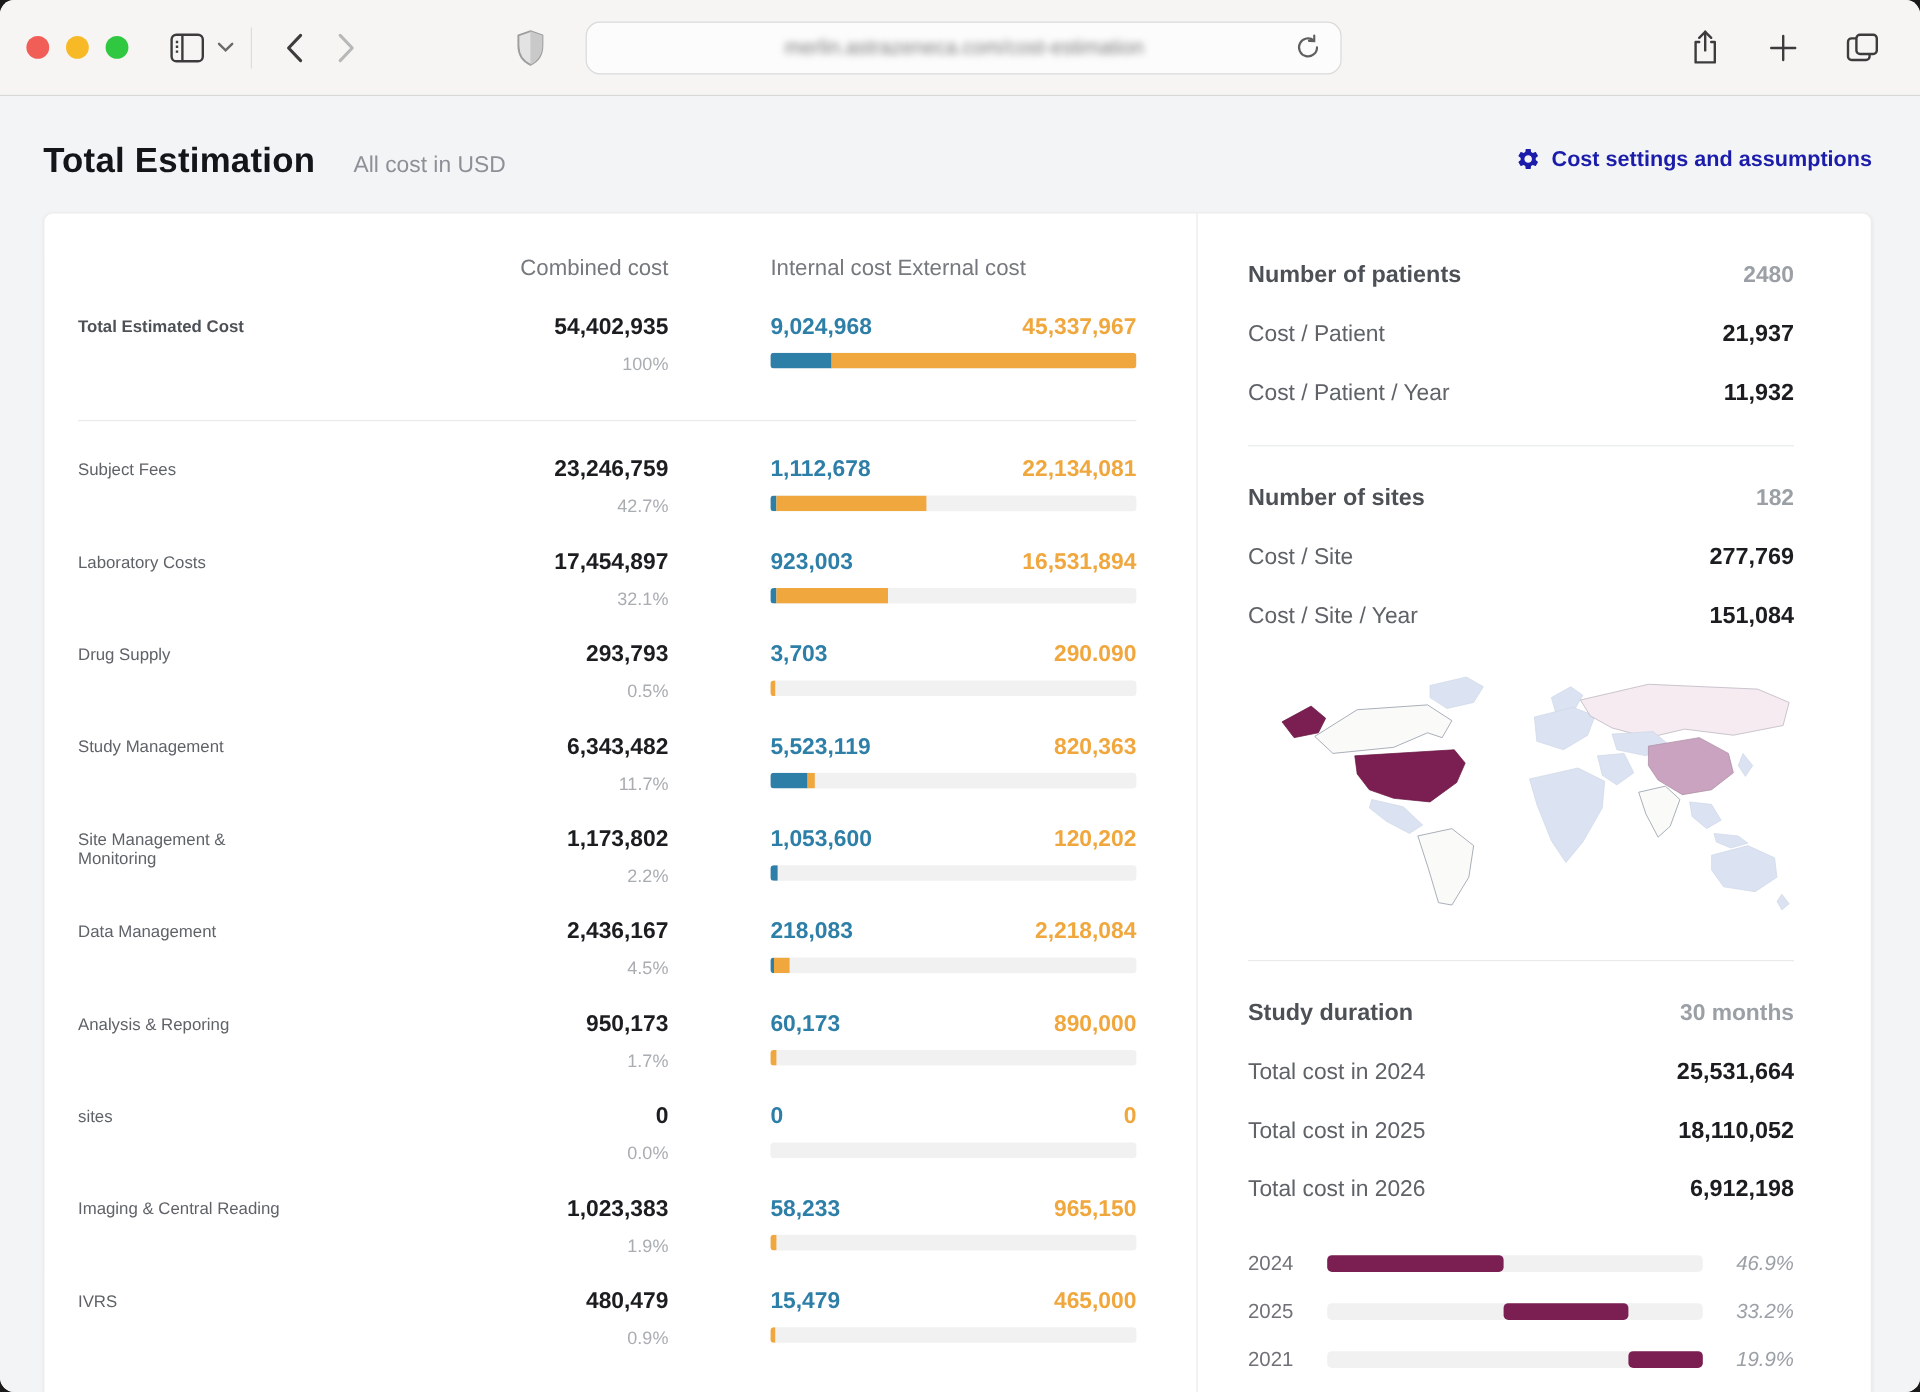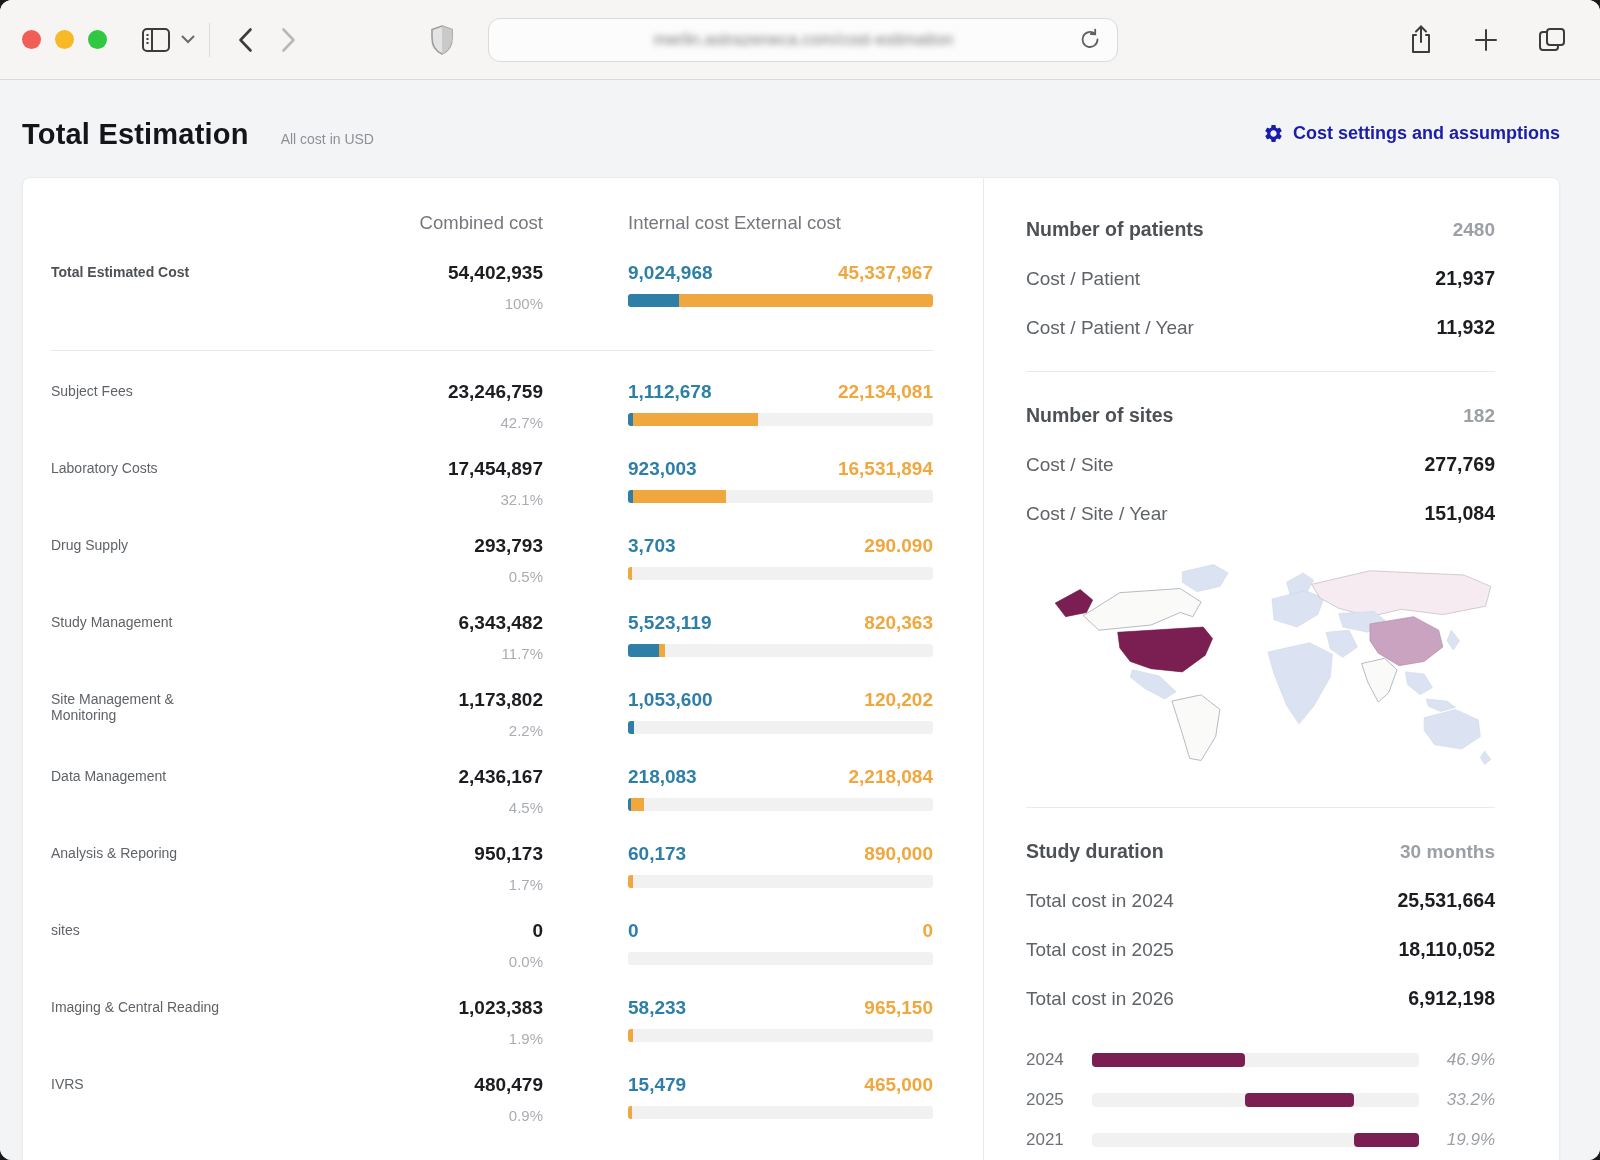--- a/index.html
+++ b/index.html
@@ -18,24 +18,24 @@
   .vdiv { width:1px; height:34px; background:#dcdcdc; margin:0 14px; }
   .nav-btn { margin:0 14px; }
   .nav-btn.disabled { color:#b8b8b8; }
   .url-wrap { flex:1; display:flex; align-items:center; margin:0 54px 0 120px; }
   .shield { margin-right:34px; }
   .url-field { flex:1; max-width:630px; height:44px; background:#fcfcfc; border:1px solid #dadada; border-radius:12px; display:flex; align-items:center; padding:0 16px; }
   .url-text { flex:1; text-align:center; color:#7c7c7c; font-size:17px; filter:blur(3px); user-select:none; }
   .right-icons { display:flex; align-items:center; gap:40px; margin-left:auto; padding-right:12px; }
 
   
-  .content { flex:1; background:var(--page-bg); padding:26px 40px 0 22px; overflow:hidden; }
+  .content { flex:1; background:var(--page-bg); padding:26px 40px 0 36px; overflow:hidden; }
   .page-head { display:flex; align-items:baseline; margin:12px 0 26px 0; }
   .page-title { font-size:29px; font-weight:bold; color:#141518; letter-spacing:0.2px; }
-  .page-sub { font-size:14px; color:#8d9096; margin-left:32px; }
+  .page-sub { font-size:19px; color:#8d9096; margin-left:32px; }
   .settings-link { margin-left:auto; display:flex; align-items:center; gap:9px; color:var(--link); font-size:18px; font-weight:bold; cursor:pointer; }
 
   .card { background:#ffffff; border:1px solid #ececec; border-radius:8px; box-shadow:0 1px 3px rgba(0,0,0,0.05); display:flex; height:1000px; }
 
   
   .lt { width:960px; padding:34px 0 0 0; }
   .lt-grid { display:grid; grid-template-columns:1fr 232px 305px; column-gap:85px; padding:0 50px 0 28px; align-items:start; }
   .col-head { color:#75797e; font-size:18.5px; }
   .cell-label { font-size:14px; color:#5f6368; padding-top:2px; }
   .total-label { font-weight:bold; color:#4d5156; }

